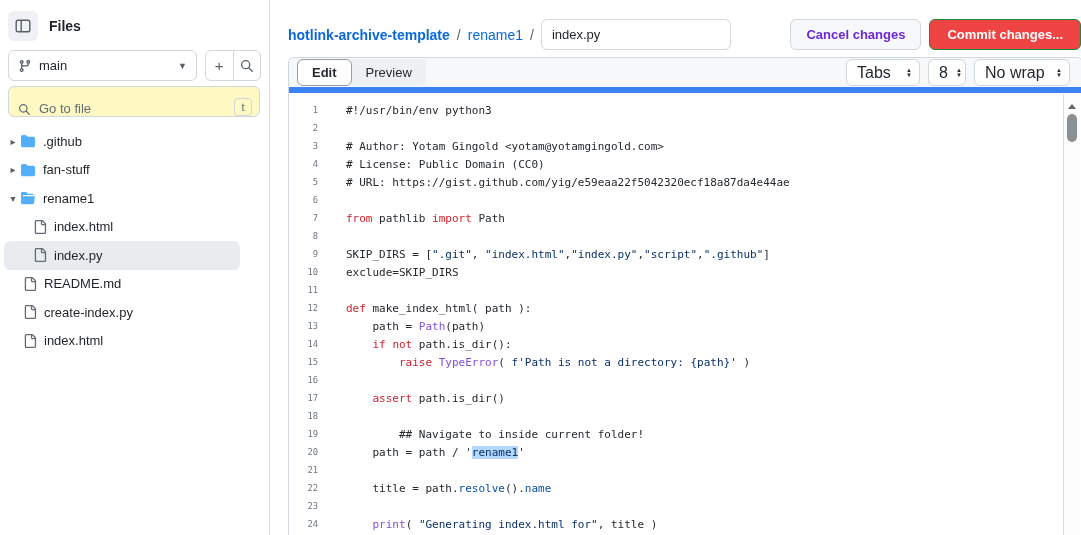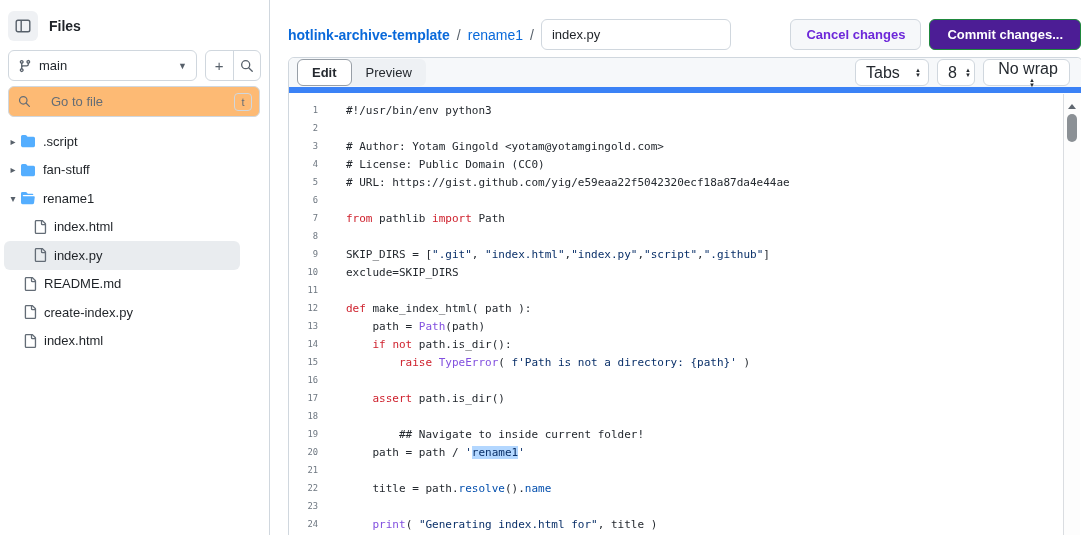--- a/index.html
+++ b/index.html
@@ -14,21 +14,21 @@
   .sb-title { font-size:14px; font-weight:700; color:#1f2328; }
   .branch-row { display:flex; gap:8px; padding:0 8px; position:absolute; top:50px; left:0; right:0; }
   .branch-select { flex:1; height:31px; border:1px solid #d0d7de; border-radius:6px; background:#fff; display:flex; align-items:center; padding:0 9px; gap:7px; cursor:pointer; }
   .branch-label { font-size:13px; color:#24292f; flex:1; }
   .caret { font-size:9px; color:#57606a; }
   .btn-group { width:56px; height:31px; border:1px solid #d0d7de; border-radius:6px; display:flex; overflow:hidden; background:#fff; }
   .btn-cell { flex:1; display:flex; align-items:center; justify-content:center; color:#57606a; cursor:pointer; }
   .btn-cell + .btn-cell { border-left:1px solid #d0d7de; }
   .plus-glyph { font-size:15px; color:#57606a; line-height:1; }
   .goto-row { position:absolute; top:86px; left:8px; right:9px; }
-  .goto-input { height:31px; border:1px solid #d0d7de; border-radius:6px; background:#fdba74; display:flex; align-items:center; padding:0 7px 0 9px; gap:20px; cursor:text; }
+  .goto-input { height:31px; border:1px solid #d0d7de; border-radius:6px; background:#fef9c3; display:flex; align-items:flex-end; padding:0 7px 0 9px; gap:8px; cursor:text; }
   .goto-placeholder { flex:1; font-size:13px; color:#646d76; }
   .key-hint { width:18px; height:18px; border:1px solid #d0d7de; border-radius:4px; font-size:11px; color:#646d76; display:flex; align-items:center; justify-content:center; }
 
   .tree { position:absolute; top:127px; left:0; right:0; }
   .tree-row { height:28.5px; display:flex; align-items:center; font-size:13px; color:#1f2328; cursor:pointer; }
   .tree-row .chev { width:14px; text-align:center; font-size:10px; color:#57606a; }
   .tree-row .ticon { display:flex; align-items:center; margin-right:7px; }
   .tree-row.sel { background:#e9ecef; border-radius:6px; margin:0 29px 0 4px; }
   .tree-row.sel .lbl { color:#1f2328; }
 
@@ -38,34 +38,34 @@
   .breadcrumb { position:absolute; left:17px; top:0; height:45px; display:flex; align-items:center; gap:7px; }
   .bc-link { color:#0969da; font-size:14px; text-decoration:none; cursor:pointer; }
   .bc-repo { font-weight:700; }
   .bc-sep { color:#57606a; font-size:14px; }
   .fname-input { width:190px; height:31px; border:1px solid #d0d7de; border-radius:6px; font-size:13px; color:#1f2328; padding:0 10px; font-family:"Liberation Sans",sans-serif; outline:none; background:#fff; }
   .bc-in { font-size:13px; color:#57606a; margin-left:21px;padding-left:48px; }
   .branch-badge { background:#ddf4ff; color:#0550ae; font-family:"DejaVu Sans Mono", monospace; font-size:11px; padding:3px 6px; border-radius:6px; }
   .top-actions { position:absolute; right:0; top:7px; display:flex; gap:8px; }
   .btn { height:31px; border-radius:6px; font-size:13px; display:flex; align-items:center; justify-content:center; cursor:pointer; font-weight:600; }
   .btn-secondary { background:#f6f8fa; border:1px solid #d0d7de; color:#6d28d9; padding:0 15px; font-weight:700; }
-  .btn-primary { background:#4c1d95; border:1px solid #1f883d; color:#fff; padding:0 17px; }
+  .btn-primary { background:#ef4444; border:1px solid #1f883d; color:#fff; padding:0 17px; }
 
   
   .editor { position:absolute; left:17px; top:57px; width:795px; height:490px; border:1px solid #d0d7de; border-radius:6px; background:#fff; }
   .ed-header { height:35px; background:#f6f8fa; border-bottom:6px solid #3b82f6; border-radius:6px 6px 0 0; display:flex; align-items:center; justify-content:space-between; padding:0 12px 0 8px; }
   .seg-group { display:flex; align-items:center; background:#eef1f4; border-radius:6px; }
   .tab { height:27px; display:flex; align-items:center; padding:0 14px; font-size:13px; color:#24292f; cursor:pointer; }
   .tab.active { background:#fff; border:1px solid #989fa7; border-radius:6px; font-weight:600; }
   .selects { display:flex; gap:8px; align-items:center; }
   .select { height:27px; background:#fff; border:1px solid #d0d7de; border-radius:6px; display:flex; align-items:center; justify-content:space-between; padding:0 7px 0 10px; cursor:pointer; }
   .select .sval { font-size:16px; color:#24292f; }
   .updown { display:flex; flex-direction:column; align-items:center; justify-content:center; margin-left:8px; }
   .updown span { font-size:6px; line-height:5px; color:#24292f; }
-  .sel-tabs { width:74px; } .sel-size { width:38px; } .sel-wrap { width:87px;flex-direction:column; }
+  .sel-tabs { width:74px; } .sel-size { width:38px; } .sel-wrap { width:96px; }
 
   .ed-body { position:absolute; left:0; top:36px; right:0; bottom:0; background:#fff; padding-top:7px; overflow:hidden; border-radius:0 0 6px 6px; }
   .cm-line { display:flex; height:18px; align-items:center; }
   .ln { width:29px; text-align:right; font-family:"DejaVu Sans Mono", monospace; font-size:8.8px; color:#6e7781; flex:none; }
   .lc { padding-left:28px; font-family:"DejaVu Sans Mono", monospace; font-size:11px; white-space:pre; color:#24292f; }
   .tok-p { color:#24292f; }
   .tok-k { color:#cf222e; }
   .tok-f { color:#8250df; }
   .tok-s { color:#0a3069; }
   .tok-b { color:#0550ae; }
@@ -135,21 +135,21 @@
     </div>
 
     <div class="tree" id="tree">
         <div class="tree-row" style="padding-left: 6px;">
           <span class="chev">▸</span>
           <span class="ticon">
             <svg width="16" height="14" viewBox="0 0 16 16" fill="#54aeff">
               <path d="M1.75 1A1.75 1.75 0 0 0 0 2.75v10.5C0 14.216.784 15 1.75 15h12.5A1.75 1.75 0 0 0 16 13.25v-8.5A1.75 1.75 0 0 0 14.25 3H7.5L6.25 1.75A1.75 1.75 0 0 0 5 1H1.75Z"></path>
             </svg>
           </span>
-          <span class="lbl">.script</span>
+          <span class="lbl">.github</span>
         </div>
         <div class="tree-row" style="padding-left: 6px;">
           <span class="chev">▸</span>
           <span class="ticon">
             <svg width="16" height="14" viewBox="0 0 16 16" fill="#54aeff">
               <path d="M1.75 1A1.75 1.75 0 0 0 0 2.75v10.5C0 14.216.784 15 1.75 15h12.5A1.75 1.75 0 0 0 16 13.25v-8.5A1.75 1.75 0 0 0 14.25 3H7.5L6.25 1.75A1.75 1.75 0 0 0 5 1H1.75Z"></path>
             </svg>
           </span>
           <span class="lbl">fan-stuff</span>
         </div>

